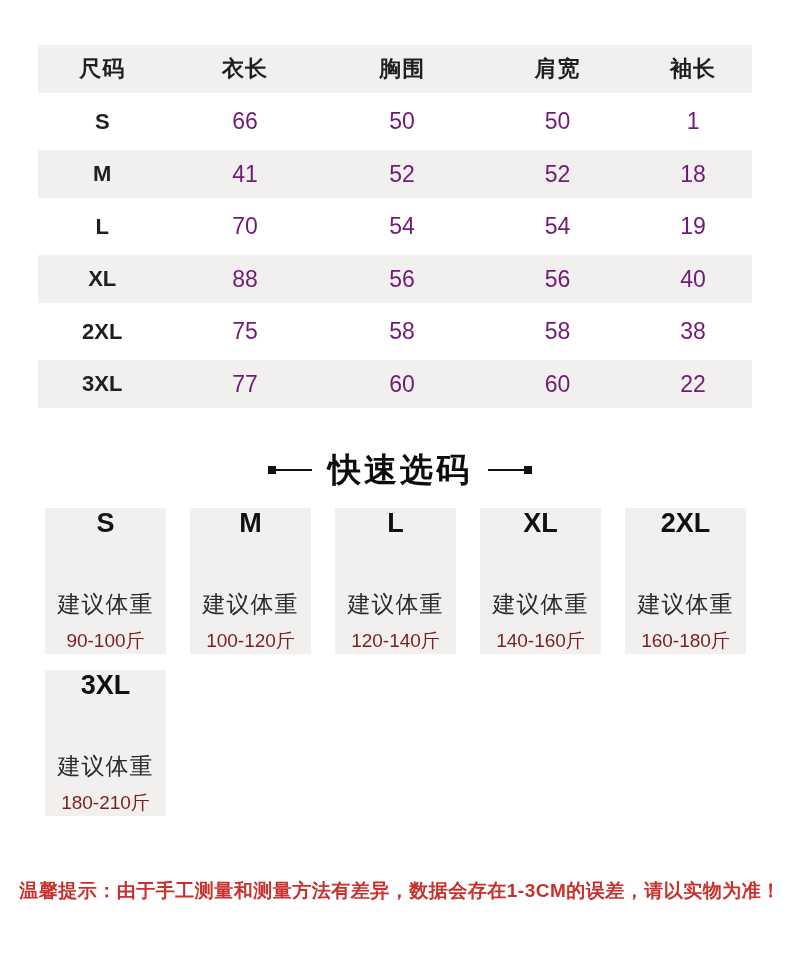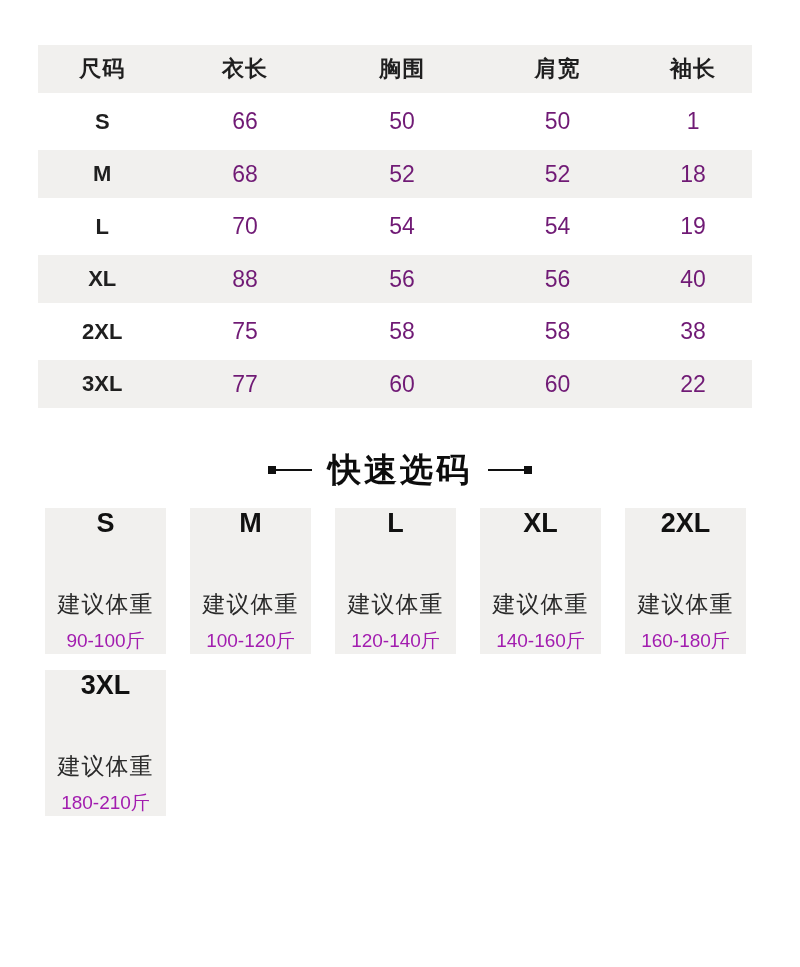--- a/index.html
+++ b/index.html
@@ -59,21 +59,21 @@
   }
   .size-box {
     width: 121px; height: 146px;
     background: var(--box);
     display: flex; flex-direction: column;
     align-items: center; justify-content: center;
     row-gap: 8px;
   }
   .size-box .sz  { font-size: 27px; font-weight: 700; color: #111; }
   .size-box .lbl { font-size: 23px; font-weight: 400; color: #2a2a2a; letter-spacing: 1px; margin-top: 42px; }
-  .size-box .wt  { font-size: 19px; font-weight: 400; color: #a21caf; }
+  .size-box .wt  { font-size: 19px; font-weight: 400; color: #7f1d1d; }
 
   
   .notice {
     margin-top: 62px;
     text-align: center;
     font-size: 19px; font-weight: 700;
     letter-spacing: 0.5px;
     color: var(--red);
   }
 </style>
@@ -102,21 +102,21 @@
     <tbody>
       <tr>
         <td class="cell-size">S</td>
         <td>66</td>
         <td>50</td>
         <td>50</td>
         <td>1</td>
       </tr>
       <tr>
         <td class="cell-size">M</td>
-        <td>68</td>
+        <td>41</td>
         <td>52</td>
         <td>52</td>
         <td>18</td>
       </tr>
       <tr>
         <td class="cell-size">L</td>
         <td>70</td>
         <td>54</td>
         <td>54</td>
         <td>19</td>
@@ -183,14 +183,15 @@
       <div class="lbl">建议体重</div>
       <div class="wt">160-180斤</div>
     </div>
     <div class="size-box">
       <div class="sz">3XL</div>
       <div class="lbl">建议体重</div>
       <div class="wt">180-210斤</div>
     </div>
   </div>
 
+  <p class="notice">温馨提示：由于手工测量和测量方法有差异，数据会存在1-3CM的误差，请以实物为准！</p>
 
 </div>
 
 </body></html>

